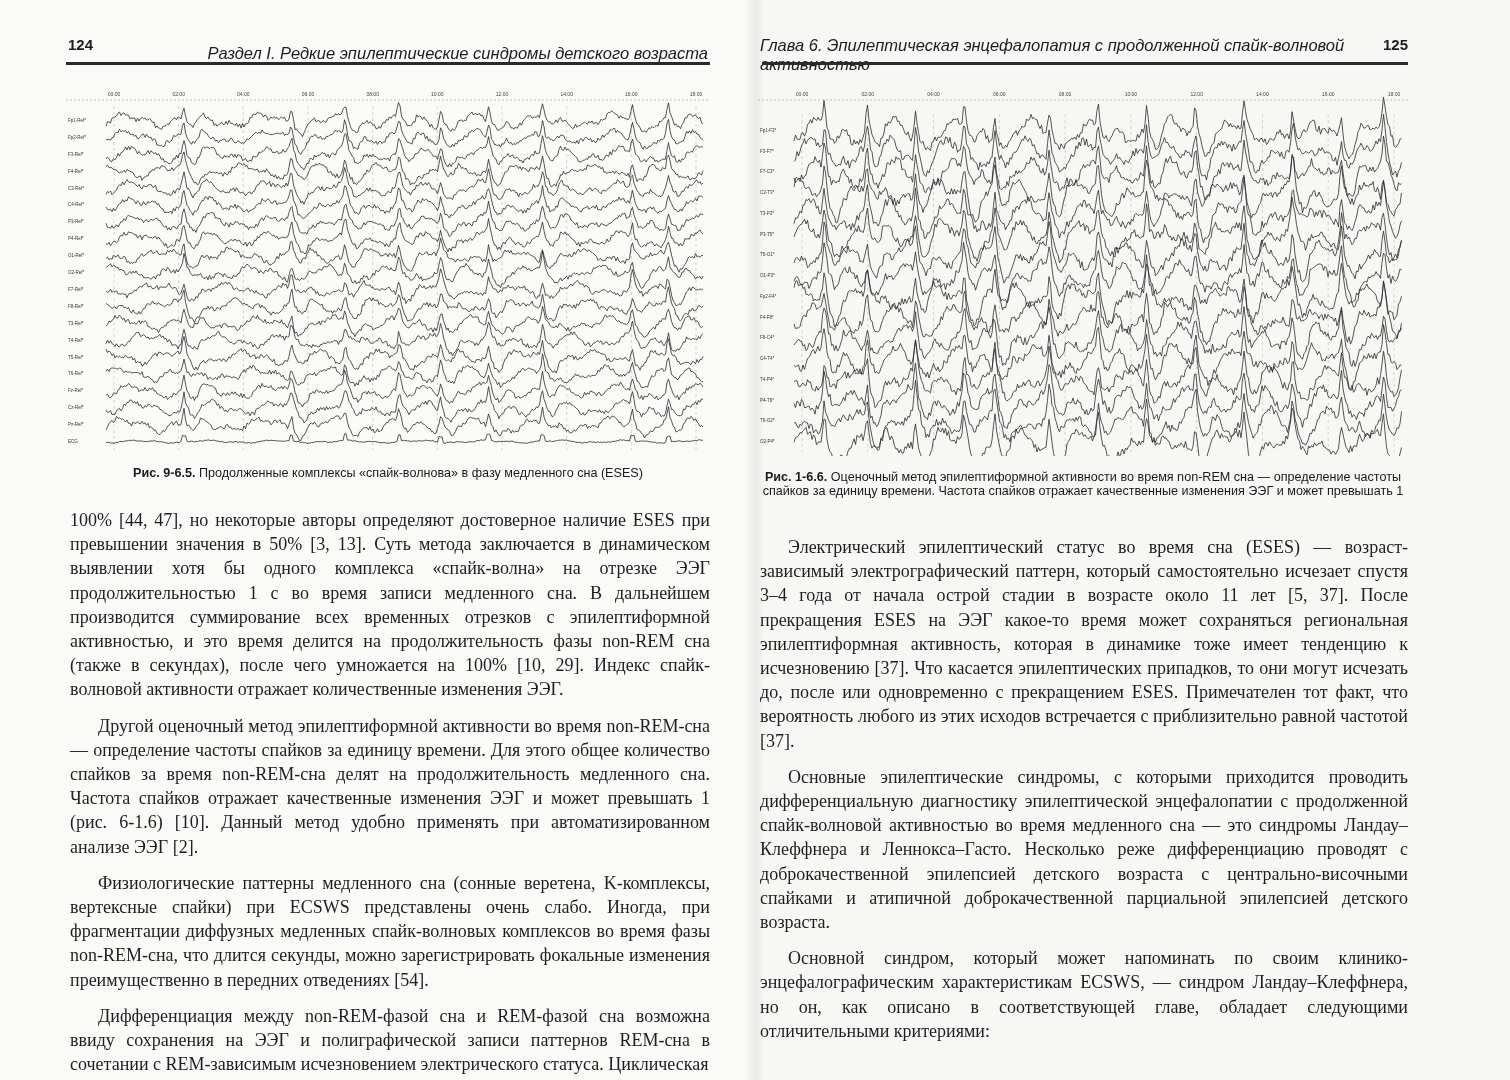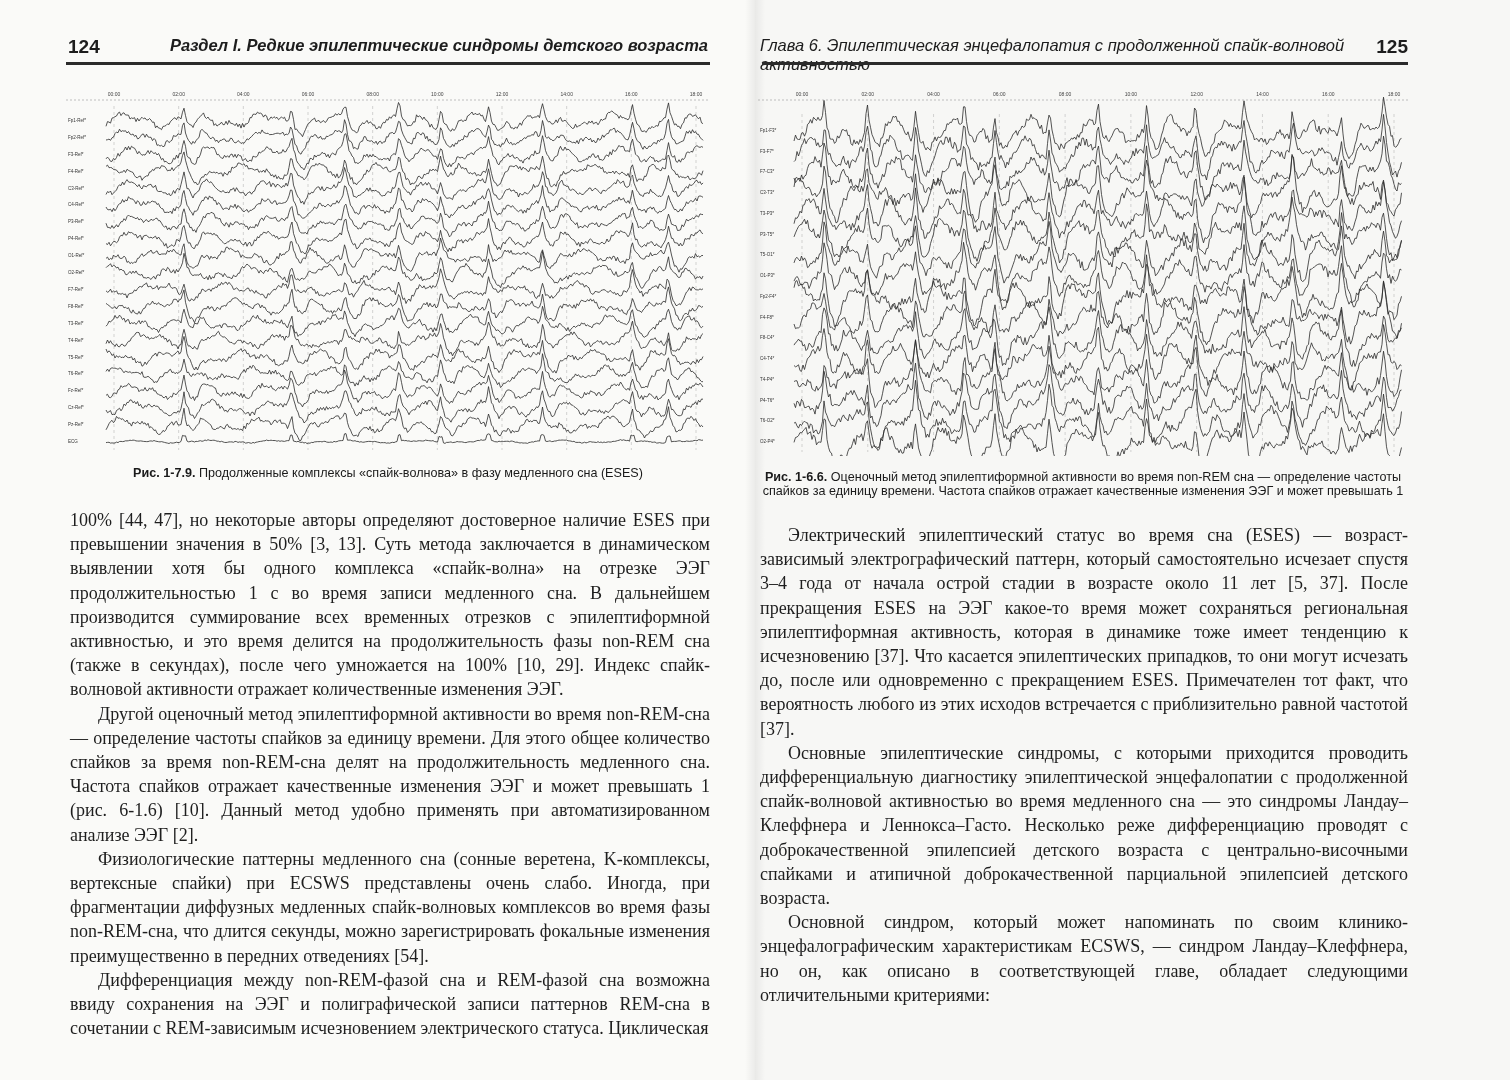--- a/index.html
+++ b/index.html
@@ -3,44 +3,44 @@
 <meta charset="utf-8">
 <style>
   html, body { margin:0; padding:0; }
   body { width:1510px; height:1080px; background:#f4f4f2; position:relative; overflow:hidden; color:#1d1d1d; }
   .page { position:absolute; top:0; height:1080px; background:#fafaf8; }
   #page-left { left:0; width:755px; }
   #page-right { left:755px; width:755px; background:#f7f7f5; }
   .gutter { position:absolute; left:745px; top:0; width:20px; height:1080px;
             background:linear-gradient(to right, rgba(0,0,0,0) 0%, rgba(0,0,0,0.06) 50%, rgba(0,0,0,0) 100%); }
   .run-head { position:absolute; top:36px; height:24px; font-family:"Liberation Sans", sans-serif; font-size:16.5px; }
-  .run-head .pg-num { font-weight:bold; font-style:normal; font-size:19px; }
+  .run-head .pg-num { font-weight:bold; font-style:normal; font-size:15px; }
   .run-head .run-title { font-style:italic; }
   .rule { position:absolute; top:62px; height:3px; background:#2b2b2b; }
   .eeg { position:absolute; background:transparent; }
   .eeg svg { display:block; }
   .caption { position:absolute; font-family:"Liberation Sans", sans-serif; font-size:12.6px; line-height:14px; text-align:center; color:#1a1a1a; }
   .caption b { font-weight:bold; }
   .body-text { position:absolute; font-family:"Liberation Serif", serif; font-size:18px; line-height:24.2px; text-align:justify; color:#1e1e1e; }
   .body-text p { margin:0; }
-  .body-text p.indent { text-indent:28px; }
+  .body-text p.indent { text-indent:28px;margin-top:12px; }
   .section-heading { font-family:"Liberation Sans", sans-serif; font-weight:bold; font-size:17.5px; margin:26px 0 10px 28px; letter-spacing:0.2px; }
   .ch-label { font-family:"Liberation Sans", sans-serif; font-size:4.5px; fill:#333; }
   .tick-label { font-family:"Liberation Sans", sans-serif; font-size:5px; fill:#444; }
 </style>
 </head>
 <body>
 
 <div class="page" id="page-left"></div>
 <div class="page" id="page-right"></div>
 <div class="gutter"></div>
 
 <div class="run-head" style="left:68px; width:640px;">
   <span class="pg-num" style="position:absolute; left:0; top:0;">124</span>
-  <span class="run-title" style="position:absolute; right:0; top:0;font-weight:bold;">Раздел I.  Редкие эпилептические синдромы детского возраста</span>
+  <span class="run-title" style="position:absolute; right:0; top:8px;">Раздел I.  Редкие эпилептические синдромы детского возраста</span>
 </div>
 <div class="rule" style="left:66px; width:644px;"></div>
 
 <div class="run-head" style="left:760px; width:648px;">
   <span class="run-title" style="position:absolute; left:0; top:0;">Глава 6. Эпилептическая энцефалопатия с продолженной спайк-волновой активностью</span>
   <span class="pg-num" style="position:absolute; right:0; top:0;">125</span>
 </div>
 <div class="rule" style="left:762px; width:646px;"></div>
 
 <div class="eeg" id="eeg-left" style="left:66px; top:86px; width:644px; height:368px;">
@@ -102,21 +102,21 @@
       <path d="M40.0 309.3 L41.5 308.3 L43.0 311.3 L44.5 311.6 L46.0 310.3 L47.5 307.1 L49.0 307.0 L50.5 307.8 L52.0 303.9 L53.5 303.1 L55.0 299.6 L56.5 301.4 L58.0 300.1 L59.5 300.1 L61.0 299.6 L62.5 297.4 L64.0 298.8 L65.5 301.2 L67.0 301.3 L68.5 300.9 L70.0 301.3 L71.5 302.0 L73.0 305.7 L74.5 304.1 L76.0 303.9 L77.5 304.4 L79.0 301.5 L80.5 304.6 L82.0 304.7 L83.5 301.9 L85.0 303.6 L86.5 301.7 L88.0 305.0 L89.5 304.7 L91.0 307.7 L92.5 308.3 L94.0 309.3 L95.5 309.3 L97.0 311.4 L98.5 311.7 L100.0 310.0 L101.5 313.5 L103.0 311.8 L104.5 310.3 L106.0 311.2 L107.5 306.9 L109.0 308.4 L110.5 308.4 L112.0 306.1 L113.5 304.7 L115.0 303.8 L116.5 296.0 L118.0 289.1 L119.5 298.1 L121.0 305.0 L122.5 306.7 L124.0 311.6 L125.5 312.6 L127.0 310.6 L128.5 314.5 L130.0 310.8 L131.5 311.0 L133.0 305.1 L134.5 301.2 L136.0 298.6 L137.5 298.0 L139.0 298.1 L140.5 298.9 L142.0 298.4 L143.5 300.0 L145.0 299.8 L146.5 299.9 L148.0 301.7 L149.5 302.1 L151.0 307.3 L152.5 307.4 L154.0 309.6 L155.5 310.3 L157.0 307.0 L158.5 308.1 L160.0 309.5 L161.5 306.7 L163.0 309.3 L164.5 308.1 L166.0 305.8 L167.5 308.3 L169.0 305.9 L170.5 308.4 L172.0 308.7 L173.5 310.5 L175.0 307.3 L176.5 311.7 L178.0 308.2 L179.5 311.6 L181.0 312.1 L182.5 312.5 L184.0 311.5 L185.5 310.0 L187.0 305.5 L188.5 304.3 L190.0 303.5 L191.5 300.4 L193.0 299.0 L194.5 302.2 L196.0 297.3 L197.5 300.3 L199.0 300.9 L200.5 299.8 L202.0 301.5 L203.5 301.4 L205.0 299.5 L206.5 302.8 L208.0 303.1 L209.5 304.8 L211.0 303.4 L212.5 301.4 L214.0 302.4 L215.5 300.3 L217.0 303.1 L218.5 300.1 L220.0 301.7 L221.5 303.1 L223.0 299.2 L224.5 292.2 L226.0 293.5 L227.5 298.3 L229.0 306.6 L230.5 309.9 L232.0 316.8 L233.5 317.2 L235.0 318.2 L236.5 320.9 L238.0 317.7 L239.5 317.4 L241.0 315.9 L242.5 313.6 L244.0 307.5 L245.5 307.5 L247.0 305.5 L248.5 307.6 L250.0 303.9 L251.5 304.4 L253.0 306.6 L254.5 305.0 L256.0 307.0 L257.5 306.7 L259.0 307.1 L260.5 304.5 L262.0 307.6 L263.5 305.3 L265.0 305.6 L266.5 304.7 L268.0 304.7 L269.5 302.6 L271.0 300.1 L272.5 299.1 L274.0 299.1 L275.5 298.3 L277.0 294.0 L278.5 284.0 L280.0 288.2 L281.5 296.9 L283.0 300.3 L284.5 303.6 L286.0 308.6 L287.5 312.8 L289.0 312.7 L290.5 312.2 L292.0 316.4 L293.5 313.7 L295.0 312.6 L296.5 307.0 L298.0 306.7 L299.5 305.6 L301.0 308.2 L302.5 305.0 L304.0 307.9 L305.5 306.7 L307.0 306.7 L308.5 305.4 L310.0 308.8 L311.5 309.3 L313.0 308.5 L314.5 310.2 L316.0 312.6 L317.5 312.0 L319.0 310.2 L320.5 311.3 L322.0 311.1 L323.5 309.6 L325.0 307.2 L326.5 304.0 L328.0 302.7 L329.5 304.6 L331.0 295.2 L332.5 286.7 L334.0 288.9 L335.5 296.4 L337.0 303.8 L338.5 306.4 L340.0 308.7 L341.5 311.3 L343.0 309.0 L344.5 309.1 L346.0 310.3 L347.5 308.8 L349.0 306.9 L350.5 301.7 L352.0 301.7 L353.5 303.1 L355.0 300.1 L356.5 300.0 L358.0 299.6 L359.5 300.7 L361.0 302.6 L362.5 301.3 L364.0 301.2 L365.5 302.5 L367.0 305.1 L368.5 306.8 L370.0 308.7 L371.5 310.2 L373.0 306.1 L374.5 297.9 L376.0 302.0 L377.5 309.5 L379.0 311.9 L380.5 314.7 L382.0 315.1 L383.5 317.5 L385.0 315.2 L386.5 316.4 L388.0 312.6 L389.5 310.7 L391.0 307.6 L392.5 305.2 L394.0 307.4 L395.5 307.5 L397.0 307.6 L398.5 308.7 L400.0 308.0 L401.5 304.7 L403.0 304.2 L404.5 306.2 L406.0 301.9 L407.5 300.8 L409.0 300.7 L410.5 298.5 L412.0 298.3 L413.5 296.2 L415.0 299.1 L416.5 296.7 L418.0 296.6 L419.5 297.6 L421.0 296.2 L422.5 289.4 L424.0 295.1 L425.5 300.7 L427.0 307.9 L428.5 311.5 L430.0 314.0 L431.5 312.0 L433.0 316.5 L434.5 315.2 L436.0 312.3 L437.5 310.9 L439.0 307.6 L440.5 304.7 L442.0 303.9 L443.5 304.1 L445.0 304.7 L446.5 305.8 L448.0 307.5 L449.5 312.2 L451.0 311.7 L452.5 310.0 L454.0 312.3 L455.5 311.3 L457.0 310.9 L458.5 309.4 L460.0 310.1 L461.5 307.2 L463.0 306.1 L464.5 306.9 L466.0 303.0 L467.5 302.6 L469.0 301.9 L470.5 303.1 L472.0 303.0 L473.5 303.4 L475.0 293.8 L476.5 285.4 L478.0 295.4 L479.5 301.5 L481.0 305.1 L482.5 309.8 L484.0 311.3 L485.5 309.3 L487.0 308.8 L488.5 309.8 L490.0 305.5 L491.5 302.3 L493.0 299.9 L494.5 299.0 L496.0 300.2 L497.5 300.0 L499.0 301.3 L500.5 302.9 L502.0 303.2 L503.5 302.8 L505.0 306.2 L506.5 306.6 L508.0 307.3 L509.5 309.0 L511.0 309.2 L512.5 309.4 L514.0 311.2 L515.5 311.9 L517.0 310.9 L518.5 306.4 L520.0 309.0 L521.5 306.7 L523.0 308.2 L524.5 304.8 L526.0 305.7 L527.5 306.4 L529.0 307.0 L530.5 309.8 L532.0 306.8 L533.5 306.6 L535.0 309.7 L536.5 308.9 L538.0 307.9 L539.5 305.0 L541.0 303.7 L542.5 302.6 L544.0 302.7 L545.5 299.1 L547.0 299.4 L548.5 297.8 L550.0 299.8 L551.5 298.4 L553.0 299.6 L554.5 296.0 L556.0 298.3 L557.5 301.2 L559.0 302.8 L560.5 304.0 L562.0 302.2 L563.5 304.3 L565.0 296.8 L566.5 293.0 L568.0 298.2 L569.5 303.9 L571.0 305.0 L572.5 311.2 L574.0 312.6 L575.5 309.5 L577.0 313.6 L578.5 309.9 L580.0 310.9 L581.5 310.6 L583.0 307.6 L584.5 308.3 L586.0 309.4 L587.5 311.3 L589.0 312.8 L590.5 309.9 L592.0 313.9 L593.5 312.5 L595.0 312.0 L596.5 309.4 L598.0 308.9 L599.5 306.9 L601.0 296.3 L602.5 293.1 L604.0 299.3 L605.5 303.4 L607.0 307.3 L608.5 310.1 L610.0 311.6 L611.5 309.3 L613.0 313.7 L614.5 310.2 L616.0 308.5 L617.5 306.4 L619.0 307.6 L620.5 302.1 L622.0 304.1 L623.5 300.7 L625.0 302.4 L626.5 299.7 L628.0 300.1 L629.5 297.7 L631.0 298.2 L632.5 299.0 L634.0 297.1 L635.5 298.8 L637.0 301.0" fill="none" stroke="#2a2a2a" stroke-width="0.8"></path>
       <text x="2" y="323.25" class="ch-label">Cz-Ref*</text>
       <path d="M40.0 324.0 L41.5 326.7 L43.0 325.7 L44.5 324.6 L46.0 328.6 L47.5 328.3 L49.0 328.5 L50.5 324.5 L52.0 323.5 L53.5 322.2 L55.0 324.8 L56.5 322.6 L58.0 318.1 L59.5 319.6 L61.0 316.4 L62.5 316.5 L64.0 313.9 L65.5 314.1 L67.0 316.8 L68.5 315.4 L70.0 317.9 L71.5 315.6 L73.0 319.9 L74.5 318.3 L76.0 321.6 L77.5 322.2 L79.0 319.5 L80.5 320.9 L82.0 318.3 L83.5 318.4 L85.0 320.5 L86.5 320.8 L88.0 319.0 L89.5 320.3 L91.0 320.1 L92.5 320.8 L94.0 323.7 L95.5 323.7 L97.0 325.7 L98.5 327.2 L100.0 327.2 L101.5 328.5 L103.0 329.8 L104.5 329.5 L106.0 328.5 L107.5 326.6 L109.0 326.5 L110.5 327.1 L112.0 324.8 L113.5 326.2 L115.0 322.5 L116.5 315.4 L118.0 305.8 L119.5 317.0 L121.0 320.0 L122.5 321.9 L124.0 328.5 L125.5 329.2 L127.0 329.1 L128.5 332.5 L130.0 330.2 L131.5 327.0 L133.0 325.5 L134.5 322.4 L136.0 318.2 L137.5 319.9 L139.0 318.4 L140.5 317.5 L142.0 315.8 L143.5 316.6 L145.0 313.8 L146.5 313.2 L148.0 314.3 L149.5 315.3 L151.0 319.3 L152.5 318.0 L154.0 322.5 L155.5 320.2 L157.0 322.1 L158.5 325.2 L160.0 324.1 L161.5 326.2 L163.0 323.5 L164.5 322.5 L166.0 322.7 L167.5 324.6 L169.0 323.7 L170.5 324.9 L172.0 323.6 L173.5 322.6 L175.0 322.9 L176.5 324.1 L178.0 326.5 L179.5 327.8 L181.0 326.8 L182.5 326.4 L184.0 329.9 L185.5 326.4 L187.0 326.2 L188.5 328.9 L190.0 323.3 L191.5 322.4 L193.0 322.3 L194.5 320.6 L196.0 318.9 L197.5 319.2 L199.0 318.4 L200.5 316.0 L202.0 314.9 L203.5 316.2 L205.0 317.0 L206.5 316.6 L208.0 320.0 L209.5 317.8 L211.0 319.4 L212.5 320.1 L214.0 317.7 L215.5 318.2 L217.0 321.1 L218.5 317.6 L220.0 319.3 L221.5 316.3 L223.0 313.0 L224.5 307.0 L226.0 307.5 L227.5 313.2 L229.0 318.0 L230.5 323.4 L232.0 326.2 L233.5 331.4 L235.0 331.8 L236.5 333.0 L238.0 336.9 L239.5 335.7 L241.0 333.5 L242.5 328.7 L244.0 328.4 L245.5 325.9 L247.0 328.2 L248.5 326.8 L250.0 326.3 L251.5 322.4 L253.0 324.6 L254.5 321.5 L256.0 323.7 L257.5 321.4 L259.0 324.3 L260.5 320.6 L262.0 323.4 L263.5 321.5 L265.0 322.9 L266.5 321.2 L268.0 322.2 L269.5 320.7 L271.0 319.6 L272.5 322.3 L274.0 320.4 L275.5 316.2 L277.0 311.9 L278.5 305.3 L280.0 304.8 L281.5 309.0 L283.0 315.7 L284.5 317.1 L286.0 321.6 L287.5 323.5 L289.0 327.8 L290.5 329.7 L292.0 329.1 L293.5 326.2 L295.0 328.1 L296.5 322.4 L298.0 324.2 L299.5 324.6 L301.0 324.7 L302.5 323.6 L304.0 324.6 L305.5 321.6 L307.0 322.6 L308.5 324.0 L310.0 320.9 L311.5 325.1 L313.0 326.3 L314.5 325.2 L316.0 328.3 L317.5 327.8 L319.0 330.0 L320.5 327.0 L322.0 327.6 L323.5 329.9 L325.0 325.6 L326.5 326.1 L328.0 326.0 L329.5 325.9 L331.0 316.5 L332.5 309.7 L334.0 308.5 L335.5 315.8 L337.0 319.9 L338.5 321.6 L340.0 322.8 L341.5 325.5 L343.0 328.7 L344.5 325.7 L346.0 324.5 L347.5 323.6 L349.0 324.1 L350.5 321.1 L352.0 319.3 L353.5 321.5 L355.0 318.3 L356.5 316.6 L358.0 318.0 L359.5 315.0 L361.0 318.6 L362.5 314.5 L364.0 314.7 L365.5 315.6 L367.0 319.4 L368.5 320.4 L370.0 323.7 L371.5 324.6 L373.0 317.5 L374.5 310.8 L376.0 319.8 L377.5 324.4 L379.0 330.8 L380.5 332.3 L382.0 332.2 L383.5 334.0 L385.0 336.2 L386.5 332.7 L388.0 331.6 L389.5 329.3 L391.0 325.8 L392.5 323.9 L394.0 324.8 L395.5 323.2 L397.0 325.3 L398.5 323.0 L400.0 322.8 L401.5 326.1 L403.0 322.9 L404.5 325.4 L406.0 325.3 L407.5 324.6 L409.0 322.5 L410.5 319.8 L412.0 316.5 L413.5 317.5 L415.0 313.7 L416.5 317.1 L418.0 315.1 L419.5 316.4 L421.0 310.7 L422.5 300.6 L424.0 308.4 L425.5 316.9 L427.0 318.6 L428.5 324.4 L430.0 326.2 L431.5 328.1 L433.0 332.7 L434.5 329.4 L436.0 328.4 L437.5 327.3 L439.0 323.2 L440.5 322.8 L442.0 321.0 L443.5 320.2 L445.0 322.8 L446.5 320.7 L448.0 320.6 L449.5 321.5 L451.0 324.0 L452.5 327.9 L454.0 328.6 L455.5 326.2 L457.0 327.6 L458.5 329.5 L460.0 331.2 L461.5 328.6 L463.0 328.7 L464.5 325.9 L466.0 323.3 L467.5 324.5 L469.0 323.3 L470.5 320.8 L472.0 321.6 L473.5 318.9 L475.0 309.2 L476.5 304.8 L478.0 313.2 L479.5 317.1 L481.0 322.3 L482.5 325.5 L484.0 325.6 L485.5 330.1 L487.0 330.6 L488.5 328.8 L490.0 324.3 L491.5 322.2 L493.0 318.2 L494.5 317.5 L496.0 318.4 L497.5 316.4 L499.0 317.4 L500.5 316.4 L502.0 318.4 L503.5 316.5 L505.0 318.8 L506.5 319.1 L508.0 320.6 L509.5 321.5 L511.0 322.8 L512.5 324.1 L514.0 328.0 L515.5 328.6 L517.0 326.7 L518.5 329.2 L520.0 328.2 L521.5 325.7 L523.0 323.4 L524.5 325.4 L526.0 325.3 L527.5 324.4 L529.0 324.5 L530.5 325.0 L532.0 326.3 L533.5 323.7 L535.0 326.5 L536.5 325.4 L538.0 327.6 L539.5 324.7 L541.0 325.8 L542.5 326.5 L544.0 324.4 L545.5 323.4 L547.0 321.9 L548.5 318.6 L550.0 316.9 L551.5 317.8 L553.0 316.6 L554.5 315.8 L556.0 314.5 L557.5 313.5 L559.0 314.7 L560.5 315.0 L562.0 316.0 L563.5 318.0 L565.0 310.7 L566.5 305.6 L568.0 313.3 L569.5 322.8 L571.0 325.4 L572.5 325.4 L574.0 327.1 L575.5 330.9 L577.0 327.3 L578.5 328.4 L580.0 326.2 L581.5 325.0 L583.0 321.0 L584.5 321.7 L586.0 323.4 L587.5 322.2 L589.0 326.1 L590.5 328.6 L592.0 326.2 L593.5 327.5 L595.0 330.6 L596.5 329.7 L598.0 330.1 L599.5 327.5 L601.0 319.7 L602.5 313.2 L604.0 317.3 L605.5 323.6 L607.0 323.4 L608.5 325.8 L610.0 328.1 L611.5 329.3 L613.0 329.8 L614.5 329.6 L616.0 328.8 L617.5 322.9 L619.0 323.8 L620.5 319.5 L622.0 320.5 L623.5 320.3 L625.0 321.4 L626.5 318.1 L628.0 318.2 L629.5 315.8 L631.0 318.7 L632.5 314.3 L634.0 316.1 L635.5 313.0 L637.0 313.2" fill="none" stroke="#2a2a2a" stroke-width="0.8"></path>
       <text x="2" y="340.15" class="ch-label">Pz-Ref*</text>
       <path d="M40.0 343.8 L41.5 341.0 L43.0 337.7 L44.5 335.6 L46.0 334.3 L47.5 336.7 L49.0 334.7 L50.5 330.4 L52.0 332.3 L53.5 331.8 L55.0 333.4 L56.5 332.7 L58.0 334.3 L59.5 335.9 L61.0 334.0 L62.5 337.4 L64.0 337.2 L65.5 340.1 L67.0 336.0 L68.5 337.0 L70.0 337.4 L71.5 335.6 L73.0 337.4 L74.5 337.9 L76.0 335.3 L77.5 337.8 L79.0 336.8 L80.5 339.3 L82.0 337.3 L83.5 341.9 L85.0 340.6 L86.5 342.2 L88.0 344.5 L89.5 343.9 L91.0 347.1 L92.5 348.4 L94.0 348.3 L95.5 346.9 L97.0 344.4 L98.5 345.5 L100.0 343.7 L101.5 340.1 L103.0 339.3 L104.5 337.1 L106.0 335.8 L107.5 339.2 L109.0 336.3 L110.5 335.2 L112.0 338.9 L113.5 339.0 L115.0 338.5 L116.5 330.4 L118.0 322.2 L119.5 333.7 L121.0 339.8 L122.5 338.9 L124.0 341.0 L125.5 343.1 L127.0 344.5 L128.5 343.3 L130.0 340.7 L131.5 338.9 L133.0 337.3 L134.5 332.0 L136.0 333.0 L137.5 333.0 L139.0 334.6 L140.5 335.4 L142.0 336.7 L143.5 337.9 L145.0 339.2 L146.5 342.9 L148.0 343.4 L149.5 343.5 L151.0 342.1 L152.5 342.3 L154.0 340.4 L155.5 341.0 L157.0 342.2 L158.5 342.9 L160.0 339.3 L161.5 338.4 L163.0 341.4 L164.5 340.9 L166.0 343.2 L167.5 342.8 L169.0 342.6 L170.5 343.4 L172.0 342.5 L173.5 343.8 L175.0 343.0 L176.5 344.7 L178.0 340.0 L179.5 342.7 L181.0 337.1 L182.5 338.3 L184.0 336.8 L185.5 333.2 L187.0 334.3 L188.5 334.9 L190.0 333.1 L191.5 332.4 L193.0 331.2 L194.5 335.1 L196.0 334.3 L197.5 336.1 L199.0 334.6 L200.5 335.0 L202.0 334.9 L203.5 335.6 L205.0 338.9 L206.5 337.2 L208.0 334.6 L209.5 334.0 L211.0 336.6 L212.5 335.2 L214.0 333.7 L215.5 337.5 L217.0 337.1 L218.5 337.4 L220.0 338.4 L221.5 342.6 L223.0 338.7 L224.5 334.2 L226.0 330.6 L227.5 341.9 L229.0 347.2 L230.5 348.4 L232.0 351.4 L233.5 354.7 L235.0 354.3 L236.5 350.1 L238.0 349.4 L239.5 346.7 L241.0 343.0 L242.5 340.6 L244.0 337.8 L245.5 337.0 L247.0 338.2 L248.5 336.1 L250.0 338.2 L251.5 340.7 L253.0 340.8 L254.5 337.8 L256.0 336.8 L257.5 337.5 L259.0 335.7 L260.5 336.1 L262.0 336.6 L263.5 333.9 L265.0 332.4 L266.5 332.5 L268.0 332.0 L269.5 330.2 L271.0 329.9 L272.5 329.9 L274.0 333.3 L275.5 331.8 L277.0 330.3 L278.5 327.1 L280.0 327.8 L281.5 336.6 L283.0 341.5 L284.5 344.0 L286.0 347.9 L287.5 350.0 L289.0 349.5 L290.5 349.2 L292.0 350.5 L293.5 346.1 L295.0 344.8 L296.5 342.8 L298.0 341.7 L299.5 341.7 L301.0 341.6 L302.5 343.9 L304.0 340.5 L305.5 344.8 L307.0 343.0 L308.5 346.8 L310.0 345.8 L311.5 342.8 L313.0 346.0 L314.5 344.6 L316.0 344.1 L317.5 339.7 L319.0 339.0 L320.5 336.2 L322.0 336.8 L323.5 333.8 L325.0 333.3 L326.5 332.6 L328.0 333.3 L329.5 334.7 L331.0 330.1 L332.5 322.7 L334.0 326.7 L335.5 332.0 L337.0 340.1 L338.5 342.9 L340.0 341.9 L341.5 346.4 L343.0 344.8 L344.5 343.0 L346.0 340.6 L347.5 338.4 L349.0 338.8 L350.5 336.6 L352.0 336.7 L353.5 337.2 L355.0 335.7 L356.5 337.7 L358.0 338.2 L359.5 339.7 L361.0 341.0 L362.5 342.8 L364.0 342.4 L365.5 345.8 L367.0 345.5 L368.5 347.7 L370.0 347.3 L371.5 342.4 L373.0 337.9 L374.5 330.5 L376.0 332.2 L377.5 336.6 L379.0 340.9 L380.5 342.8 L382.0 343.5 L383.5 345.3 L385.0 349.2 L386.5 350.0 L388.0 348.0 L389.5 345.5 L391.0 341.7 L392.5 339.6 L394.0 340.3 L395.5 340.8 L397.0 337.0 L398.5 337.9 L400.0 337.0 L401.5 333.2 L403.0 332.0 L404.5 331.2 L406.0 332.1 L407.5 332.1 L409.0 332.6 L410.5 333.2 L412.0 331.9 L413.5 334.4 L415.0 337.9 L416.5 336.8 L418.0 336.2 L419.5 340.6 L421.0 334.6 L422.5 328.0 L424.0 332.6 L425.5 339.1 L427.0 340.8 L428.5 346.1 L430.0 343.9 L431.5 347.2 L433.0 349.5 L434.5 349.7 L436.0 346.2 L437.5 344.6 L439.0 345.0 L440.5 345.3 L442.0 342.2 L443.5 343.8 L445.0 347.2 L446.5 344.3 L448.0 346.3 L449.5 345.3 L451.0 345.5 L452.5 345.2 L454.0 340.7 L455.5 339.0 L457.0 339.2 L458.5 337.5 L460.0 333.9 L461.5 333.3 L463.0 335.9 L464.5 334.8 L466.0 336.0 L467.5 334.2 L469.0 334.5 L470.5 334.4 L472.0 337.4 L473.5 337.3 L475.0 330.0 L476.5 321.0 L478.0 330.7 L479.5 335.4 L481.0 337.4 L482.5 340.0 L484.0 339.3 L485.5 342.0 L487.0 340.2 L488.5 340.4 L490.0 339.7 L491.5 342.1 L493.0 336.7 L494.5 338.7 L496.0 338.8 L497.5 342.8 L499.0 342.0 L500.5 345.4 L502.0 343.9 L503.5 346.7 L505.0 347.0 L506.5 346.2 L508.0 343.9 L509.5 345.2 L511.0 343.2 L512.5 341.8 L514.0 339.3 L515.5 339.3 L517.0 340.2 L518.5 338.5 L520.0 338.3 L521.5 342.4 L523.0 340.2 L524.5 341.7 L526.0 339.6 L527.5 339.9 L529.0 339.7 L530.5 340.6 L532.0 341.9 L533.5 337.2 L535.0 337.1 L536.5 334.2 L538.0 332.6 L539.5 332.8 L541.0 330.5 L542.5 330.4 L544.0 332.7 L545.5 330.6 L547.0 330.1 L548.5 330.7 L550.0 332.6 L551.5 333.4 L553.0 336.7 L554.5 336.1 L556.0 339.4 L557.5 340.6 L559.0 340.4 L560.5 338.7 L562.0 338.0 L563.5 336.1 L565.0 329.0 L566.5 323.0 L568.0 334.0 L569.5 336.7 L571.0 343.6 L572.5 344.0 L574.0 345.0 L575.5 347.4 L577.0 348.5 L578.5 352.0 L580.0 349.0 L581.5 348.9 L583.0 347.2 L584.5 344.7 L586.0 345.8 L587.5 344.9 L589.0 341.6 L590.5 341.2 L592.0 341.3 L593.5 341.1 L595.0 339.2 L596.5 338.8 L598.0 334.1 L599.5 333.3 L601.0 328.0 L602.5 320.7 L604.0 331.5 L605.5 334.9 L607.0 339.7 L608.5 341.3 L610.0 345.9 L611.5 345.5 L613.0 344.0 L614.5 344.4 L616.0 343.1 L617.5 337.6 L619.0 336.7 L620.5 332.8 L622.0 332.0 L623.5 332.7 L625.0 330.3 L626.5 332.0 L628.0 334.5 L629.5 332.7 L631.0 336.0 L632.5 337.5 L634.0 340.7 L635.5 339.3 L637.0 341.0" fill="none" stroke="#2a2a2a" stroke-width="0.8"></path>
       <text x="2" y="357.04999999999995" class="ch-label">ECG</text>
       <path d="M40.0 356.6 L41.5 356.4 L43.0 356.3 L44.5 357.1 L46.0 356.9 L47.5 357.1 L49.0 357.0 L50.5 356.1 L52.0 356.6 L53.5 355.5 L55.0 355.4 L56.5 355.6 L58.0 355.4 L59.5 354.8 L61.0 354.9 L62.5 354.7 L64.0 354.2 L65.5 354.5 L67.0 354.1 L68.5 354.3 L70.0 354.9 L71.5 355.0 L73.0 355.1 L74.5 354.9 L76.0 355.1 L77.5 355.4 L79.0 355.5 L80.5 355.6 L82.0 355.6 L83.5 355.1 L85.0 354.9 L86.5 355.2 L88.0 354.5 L89.5 355.1 L91.0 355.4 L92.5 355.7 L94.0 355.9 L95.5 355.6 L97.0 356.0 L98.5 356.4 L100.0 356.8 L101.5 357.1 L103.0 357.5 L104.5 356.7 L106.0 357.1 L107.5 357.0 L109.0 356.7 L110.5 356.2 L112.0 356.6 L113.5 356.4 L115.0 355.4 L116.5 349.4 L118.0 350.0 L119.5 349.8 L121.0 355.1 L122.5 355.8 L124.0 355.6 L125.5 355.1 L127.0 355.4 L128.5 356.0 L130.0 355.3 L131.5 355.5 L133.0 355.0 L134.5 354.7 L136.0 355.3 L137.5 354.9 L139.0 354.0 L140.5 354.6 L142.0 353.7 L143.5 354.3 L145.0 354.5 L146.5 354.3 L148.0 354.2 L149.5 354.6 L151.0 355.2 L152.5 355.2 L154.0 355.9 L155.5 355.3 L157.0 355.9 L158.5 356.4 L160.0 356.5 L161.5 356.3 L163.0 355.9 L164.5 355.9 L166.0 355.9 L167.5 356.3 L169.0 355.4 L170.5 355.6 L172.0 356.4 L173.5 355.9 L175.0 356.2 L176.5 355.8 L178.0 356.0 L179.5 357.1 L181.0 356.9 L182.5 356.5 L184.0 357.0 L185.5 357.3 L187.0 356.4 L188.5 357.0 L190.0 356.2 L191.5 356.0 L193.0 355.6 L194.5 355.4 L196.0 355.2 L197.5 354.8 L199.0 354.8 L200.5 354.0 L202.0 354.6 L203.5 354.5 L205.0 354.2 L206.5 354.5 L208.0 354.5 L209.5 354.6 L211.0 355.2 L212.5 354.7 L214.0 355.3 L215.5 354.9 L217.0 355.2 L218.5 355.4 L220.0 354.9 L221.5 354.6 L223.0 354.7 L224.5 349.2 L226.0 349.0 L227.5 355.1 L229.0 355.4 L230.5 355.8 L232.0 355.3 L233.5 356.0 L235.0 356.4 L236.5 356.2 L238.0 357.0 L239.5 356.5 L241.0 357.5 L242.5 357.1 L244.0 357.2 L245.5 356.4 L247.0 356.6 L248.5 355.9 L250.0 355.8 L251.5 355.6 L253.0 355.7 L254.5 355.5 L256.0 355.9 L257.5 355.4 L259.0 355.3 L260.5 356.0 L262.0 356.3 L263.5 356.3 L265.0 356.0 L266.5 356.4 L268.0 355.4 L269.5 355.8 L271.0 355.6 L272.5 354.9 L274.0 354.7 L275.5 354.6 L277.0 354.5 L278.5 347.9 L280.0 347.6 L281.5 354.2 L283.0 354.1 L284.5 354.1 L286.0 354.8 L287.5 355.0 L289.0 354.7 L290.5 355.4 L292.0 355.4 L293.5 356.1 L295.0 355.7 L296.5 356.2 L298.0 356.2 L299.5 355.8 L301.0 355.6 L302.5 355.4 L304.0 355.4 L305.5 355.5 L307.0 355.8 L308.5 355.4 L310.0 355.7 L311.5 356.1 L313.0 356.4 L314.5 356.8 L316.0 356.6 L317.5 356.7 L319.0 356.6 L320.5 357.2 L322.0 356.9 L323.5 357.2 L325.0 356.7 L326.5 356.3 L328.0 356.6 L329.5 355.9 L331.0 355.5 L332.5 349.0 L334.0 348.6 L335.5 354.7 L337.0 354.2 L338.5 354.7 L340.0 354.5 L341.5 355.0 L343.0 354.9 L344.5 355.4 L346.0 355.4 L347.5 354.9 L349.0 355.1 L350.5 355.3 L352.0 354.8 L353.5 354.7 L355.0 354.9 L356.5 355.0 L358.0 354.9 L359.5 354.1 L361.0 354.4 L362.5 354.6 L364.0 354.8 L365.5 354.9 L367.0 354.6 L368.5 355.5 L370.0 355.8 L371.5 356.0 L373.0 350.4 L374.5 351.1 L376.0 350.7 L377.5 356.9 L379.0 357.4 L380.5 356.4 L382.0 356.4 L383.5 356.2 L385.0 355.9 L386.5 356.6 L388.0 356.4 L389.5 356.2 L391.0 355.5 L392.5 355.8 L394.0 355.9 L395.5 355.8 L397.0 356.1 L398.5 356.5 L400.0 356.6 L401.5 356.1 L403.0 355.8 L404.5 355.7 L406.0 355.9 L407.5 355.9 L409.0 355.4 L410.5 354.8 L412.0 354.4 L413.5 354.6 L415.0 353.7 L416.5 354.3 L418.0 354.1 L419.5 353.8 L421.0 348.6 L422.5 347.9 L424.0 348.5 L425.5 354.4 L427.0 354.8 L428.5 355.6 L430.0 355.8 L431.5 355.9 L433.0 355.2 L434.5 355.6 L436.0 355.2 L437.5 355.5 L439.0 355.3 L440.5 355.3 L442.0 355.2 L443.5 355.7 L445.0 355.0 L446.5 355.2 L448.0 355.7 L449.5 356.3 L451.0 356.1 L452.5 356.6 L454.0 357.0 L455.5 356.7 L457.0 357.1 L458.5 357.0 L460.0 357.0 L461.5 357.4 L463.0 356.5 L464.5 356.3 L466.0 355.8 L467.5 356.1 L469.0 355.3 L470.5 355.3 L472.0 354.8 L473.5 355.1 L475.0 349.0 L476.5 348.6 L478.0 349.4 L479.5 355.1 L481.0 355.5 L482.5 355.2 L484.0 354.8 L485.5 355.6 L487.0 355.5 L488.5 355.0 L490.0 355.0 L491.5 354.5 L493.0 354.1 L494.5 354.2 L496.0 354.0 L497.5 354.1 L499.0 354.2 L500.5 354.0 L502.0 354.8 L503.5 354.9 L505.0 355.1 L506.5 355.6 L508.0 355.3 L509.5 356.3 L511.0 356.4 L512.5 356.4 L514.0 356.3 L515.5 357.1 L517.0 356.9 L518.5 356.2 L520.0 356.9 L521.5 356.5 L523.0 355.8 L524.5 355.6 L526.0 356.1 L527.5 356.1 L529.0 356.3 L530.5 356.5 L532.0 355.7 L533.5 356.5 L535.0 356.0 L536.5 356.7 L538.0 356.0 L539.5 356.5 L541.0 356.1 L542.5 355.8 L544.0 356.1 L545.5 355.9 L547.0 355.3 L548.5 355.4 L550.0 355.1 L551.5 354.6 L553.0 354.3 L554.5 353.6 L556.0 354.4 L557.5 353.8 L559.0 354.3 L560.5 354.6 L562.0 354.3 L563.5 355.2 L565.0 349.0 L566.5 349.7 L568.0 349.3 L569.5 355.3 L571.0 355.7 L572.5 355.4 L574.0 355.1 L575.5 354.9 L577.0 355.4 L578.5 354.9 L580.0 355.3 L581.5 355.2 L583.0 355.8 L584.5 355.6 L586.0 356.3 L587.5 356.2 L589.0 356.0 L590.5 357.0 L592.0 357.0 L593.5 356.6 L595.0 357.0 L596.5 357.2 L598.0 357.1 L599.5 356.4 L601.0 350.9 L602.5 350.2 L604.0 350.0 L605.5 355.9 L607.0 355.4 L608.5 355.4 L610.0 355.4 L611.5 355.1 L613.0 354.8 L614.5 354.9 L616.0 355.7 L617.5 355.5 L619.0 355.6 L620.5 355.0 L622.0 355.2 L623.5 355.4 L625.0 355.1 L626.5 355.1 L628.0 354.5 L629.5 354.4 L631.0 354.8 L632.5 353.7 L634.0 353.8 L635.5 354.3 L637.0 354.1" fill="none" stroke="#2a2a2a" stroke-width="0.8"></path>
     </svg>
   </div>
 <div class="caption" style="left:66px; top:466px; width:644px;">
-  <b>Рис. 1-7.9.</b>
+  <b>Рис. 9-6.5.</b>
   <span>Продолженные комплексы «спайк-волнова» в фазу медленного сна (ESES)</span>
 </div>
 
 <div class="eeg" id="eeg-right" style="left:758px; top:86px; width:650px; height:370px;">
     <svg width="650" height="370">
       <line x1="0" x2="650" y1="14" y2="14" stroke="#999" stroke-width="0.6" stroke-dasharray="2,2"></line>
       <text x="44" y="10" text-anchor="middle" class="tick-label">00:00</text>
       <line x1="44" x2="44" y1="28" y2="366" stroke="#aaa" stroke-width="0.5" stroke-dasharray="3,3"></line>
       <text x="109.77777777777777" y="10" text-anchor="middle" class="tick-label">02:00</text>
       <line x1="109.77777777777777" x2="109.77777777777777" y1="28" y2="366" stroke="#aaa" stroke-width="0.5" stroke-dasharray="3,3"></line>

